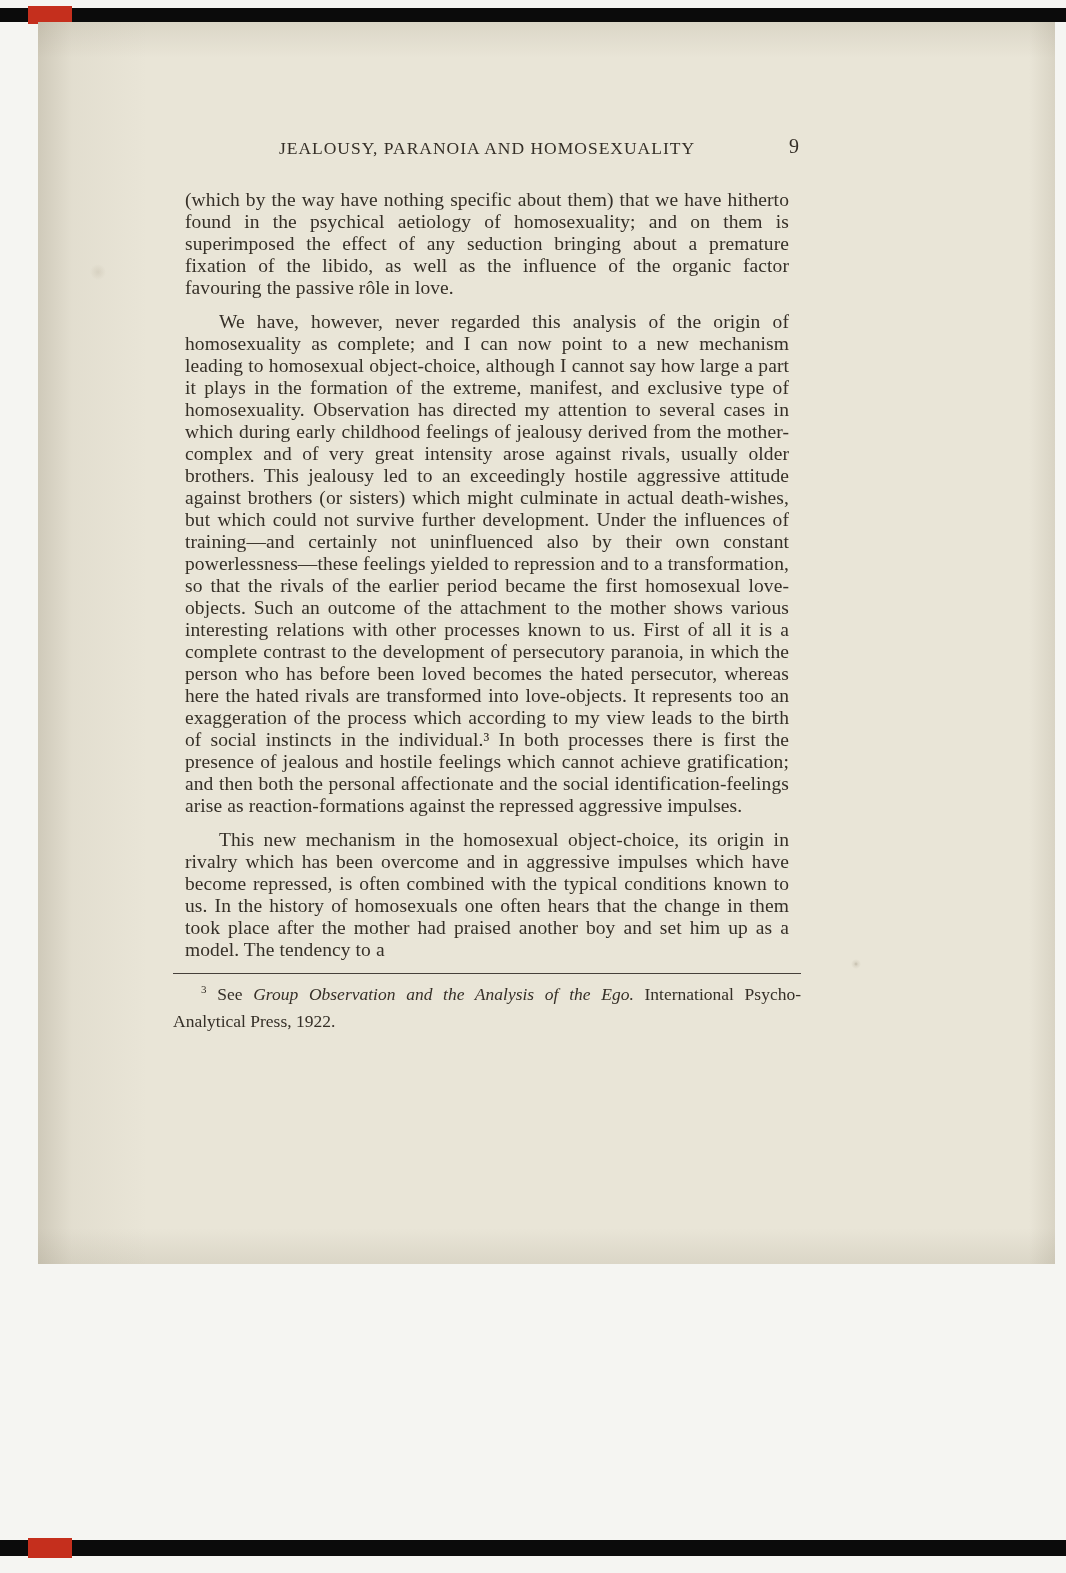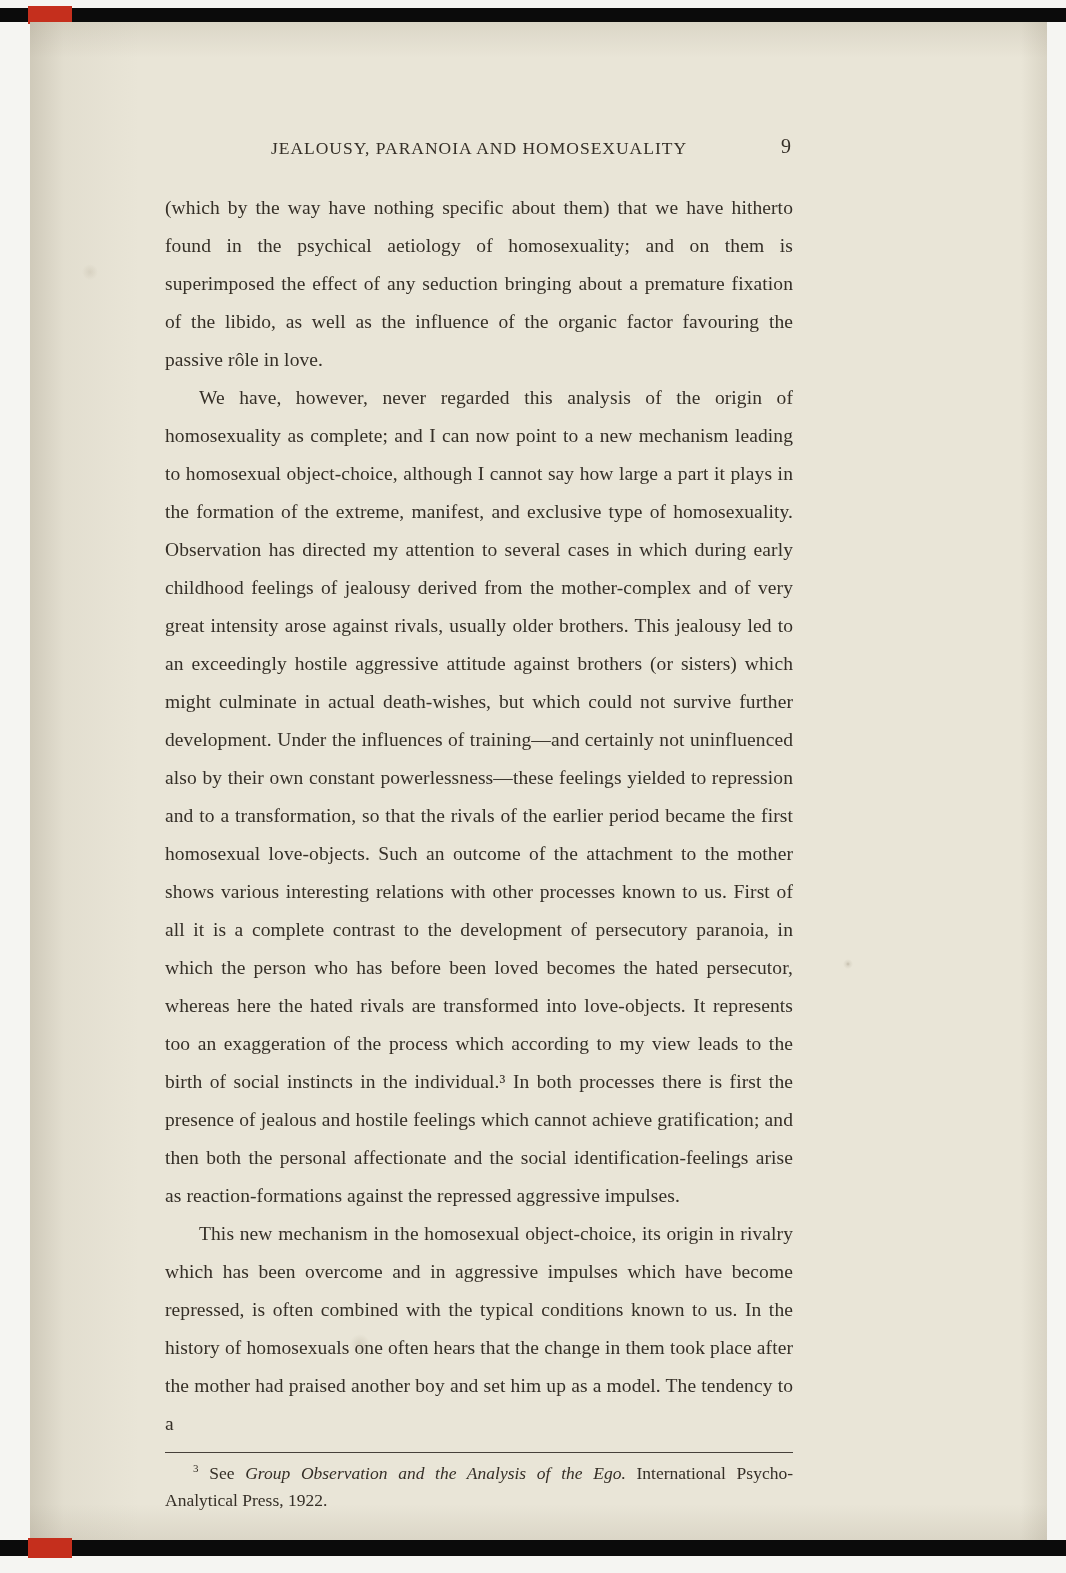--- a/index.html
+++ b/index.html
@@ -19,22 +19,22 @@
   .edge-top { top: 8px; height: 14px; }
   .edge-bottom { top: 1540px; height: 16px; }
   .red-mark {
     position: absolute; left: 28px; top: -2px;
     width: 44px; height: calc(100% + 4px);
     background: var(--red-mark, #c52f1d);
   }
 
   
   .paper {
-    position: absolute; left: 30px; top: 22px;
-    width: 1017px; height: 1518px;
+    position: absolute; left: 38px; top: 22px;
+    width: 1017px; height: 1242px;
     background-color: var(--paper, #e9e5d7);
     background-image:
       radial-gradient(circle at 818px 942px, rgba(105,92,66,0.30) 0, rgba(105,92,66,0.10) 2px, rgba(0,0,0,0) 5px),
       radial-gradient(circle at 330px 1322px, rgba(120,105,75,0.16) 0, rgba(0,0,0,0) 10px),
       radial-gradient(circle at 60px 250px, rgba(120,105,75,0.12) 0, rgba(0,0,0,0) 8px),
       linear-gradient(90deg, rgba(116,105,82,0.22) 0, rgba(116,105,82,0.06) 34px, rgba(0,0,0,0) 110px),
       linear-gradient(270deg, rgba(116,105,82,0.14) 0, rgba(0,0,0,0) 26px),
       linear-gradient(180deg, rgba(116,105,82,0.12) 0, rgba(0,0,0,0) 36px),
       linear-gradient(0deg, rgba(116,105,82,0.12) 0, rgba(0,0,0,0) 36px);
   }
@@ -48,21 +48,21 @@
     position: relative; text-align: center;
     font-size: 17.5px; letter-spacing: 1px;
     margin: 0 0 30px 0; white-space: nowrap;
   }
   .page-num {
     position: absolute; right: 2px; top: -3px;
     font-size: 20px; letter-spacing: 0;
   }
 
   .body-par {
-    margin: 0; font-size: 19.5px; line-height: 38px;
+    margin: 12px; font-size: 19.5px; line-height: 22px;
     text-align: justify; text-indent: 34px; letter-spacing: 0.1px;
   }
   .body-par.no-indent { text-indent: 0; }
 
   .footnote-rule {
     border: none; border-top: 1.5px solid #46403a;
     margin: 9px 0 0 0; height: 0; width: 100%;
   }
   .footnote {
     margin: 7px 0 0; font-size: 17.5px; line-height: 27px;

